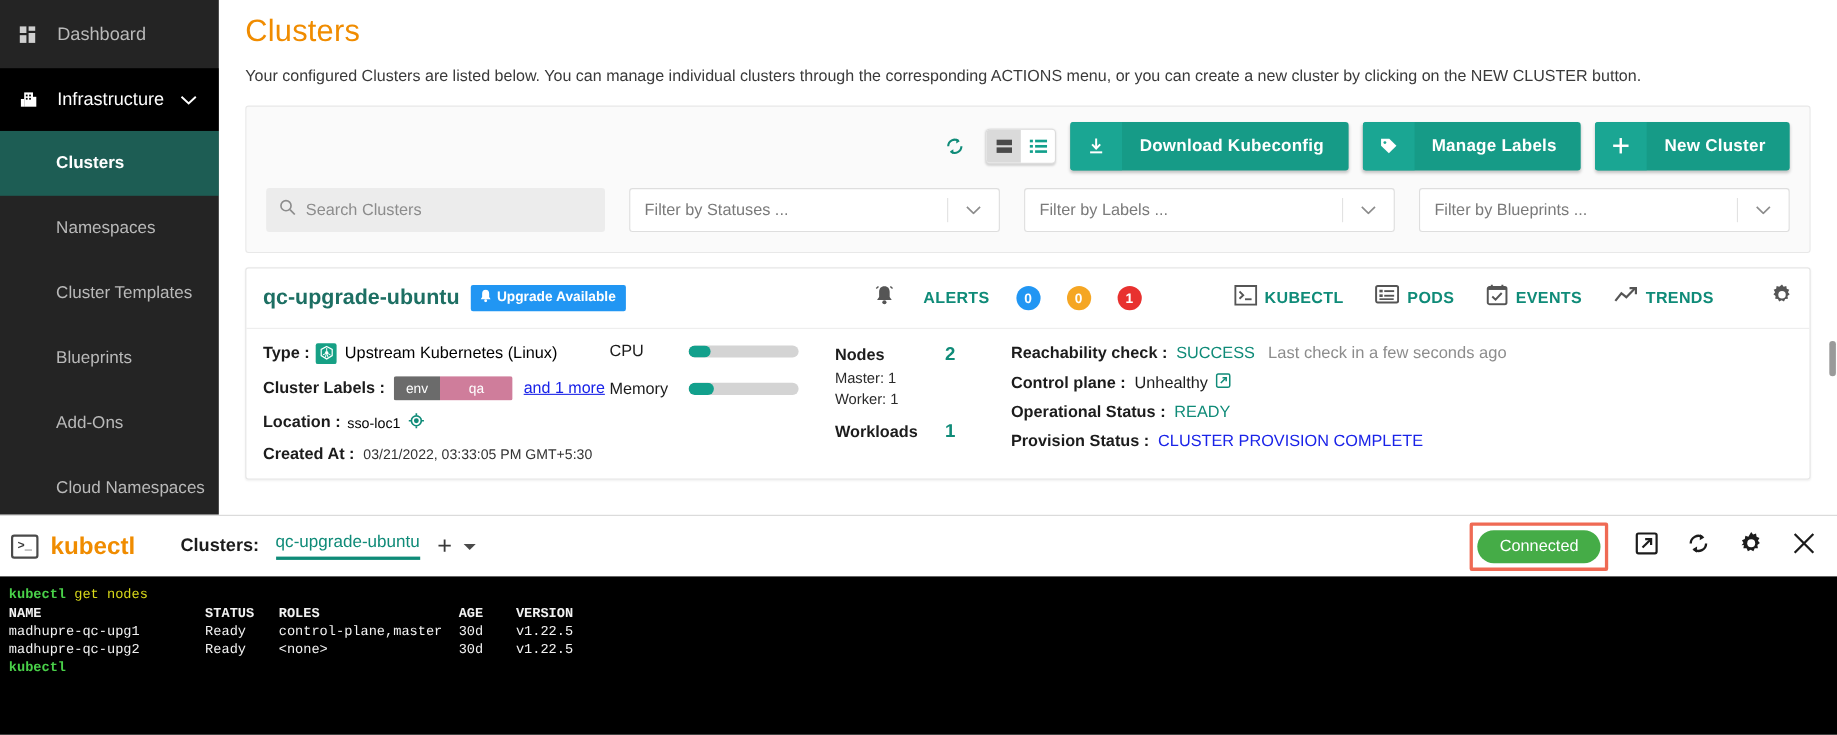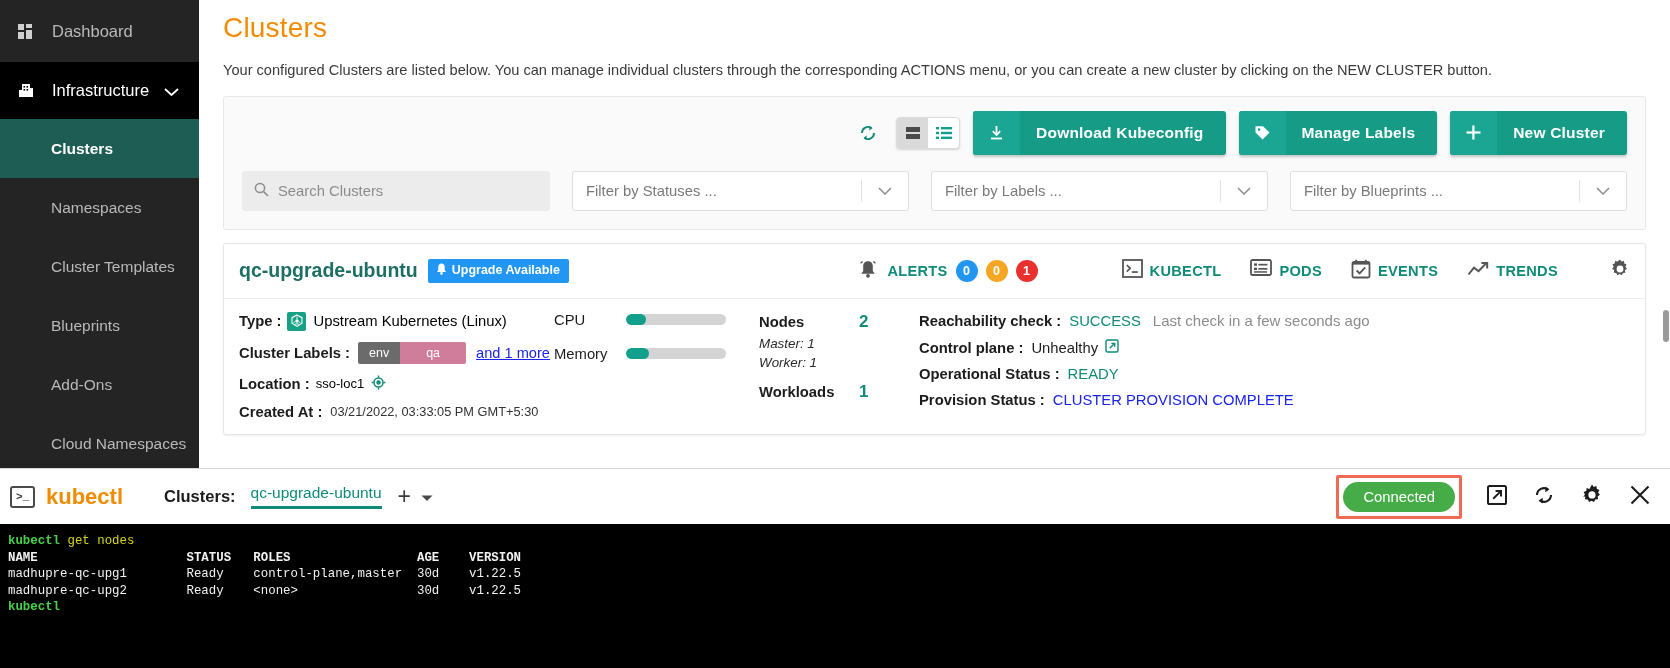--- a/index.html
+++ b/index.html
@@ -117,21 +117,21 @@
     box-shadow: 0 1px 2px rgba(0,0,0,.06);
   }
   .card-head { display: flex; align-items: center; height: 54px; padding: 0 14px 0 15px; }
   .cname { color: #1d6f63; font-size: 19.5px; font-weight: bold; }
   .upgrade-badge {
     margin-left: 10px; background: #2196f3; color: #fff; font-size: 12.5px;
     font-weight: bold; border-radius: 2px; padding: 4px 9px 5px 8px;
     display: flex; align-items: center; gap: 5px;
   }
   .head-actions { display: flex; align-items: center; margin-left: auto; gap: 0; }
-  .alerts-grp { display: flex; align-items: center; gap: 8px; margin-right: 84px; }
+  .alerts-grp { display: flex; align-items: center; gap: 24px; margin-right: 84px; }
   .alerts-lbl { color: #0f8b78; font-weight: bold; font-size: 14.6px; letter-spacing: .3px; }
   .pill {
     width: 22px; height: 22px; border-radius: 50%; color: #fff;
     font-size: 12.5px; font-weight: bold;
     display: flex; align-items: center; justify-content: center;
   }
   .act { display: flex; align-items: center; gap: 7px; margin-right: 29px; cursor: pointer; }
   .act .lbl { color: #0f8b78; font-weight: bold; font-size: 14.6px; letter-spacing: .3px; }
   .gear-wrap { margin-left: 22px; cursor: pointer; }
 
@@ -153,21 +153,21 @@
   .col-b { width: 205px; }
   .bar-row { display: flex; align-items: center; margin-bottom: 18px; }
   .bar-row .cap { width: 72px; font-size: 14.8px; color: #1c1c1c; }
   .bar { width: 100px; height: 11px; background: #d4d4d4; border-radius: 6px; overflow: hidden; }
   .bar i { display: block; height: 11px; background: #12a08c; border-radius: 6px; }
 
   .col-c { width: 160px; }
   .stat-row { display: flex; align-items: baseline; }
   .stat-row .nm { font-size: 14.8px; color: #1c1c1c; font-weight: bold; width: 100px; }
   .stat-row .vl { font-size: 17px; color: #0f8b78; font-weight: bold; }
-  .sub { font-size: 13.4px; font-style: italic; color: #2b2b2b; margin-top: 4px; }
+  .sub { font-size: 13.4px; color: #2b2b2b; margin-top: 4px; }
 
   .col-d { flex: 1; padding-right: 20px; }
   .st-row { display: flex; align-items: baseline; margin-bottom: 10px; font-size: 14.8px; }
   .st-row .key { font-weight: bold; color: #1c1c1c; }
   .st-row .val { color: #0f8b78; margin-left: 8px; }
   .st-row .val.dark { color: #1c1c1c; }
   .st-row .val.blue { color: #1a23e8; }
   .st-row .note { color: #8c8c8c; font-size: 15px; margin-left: 12px; }
 
   

